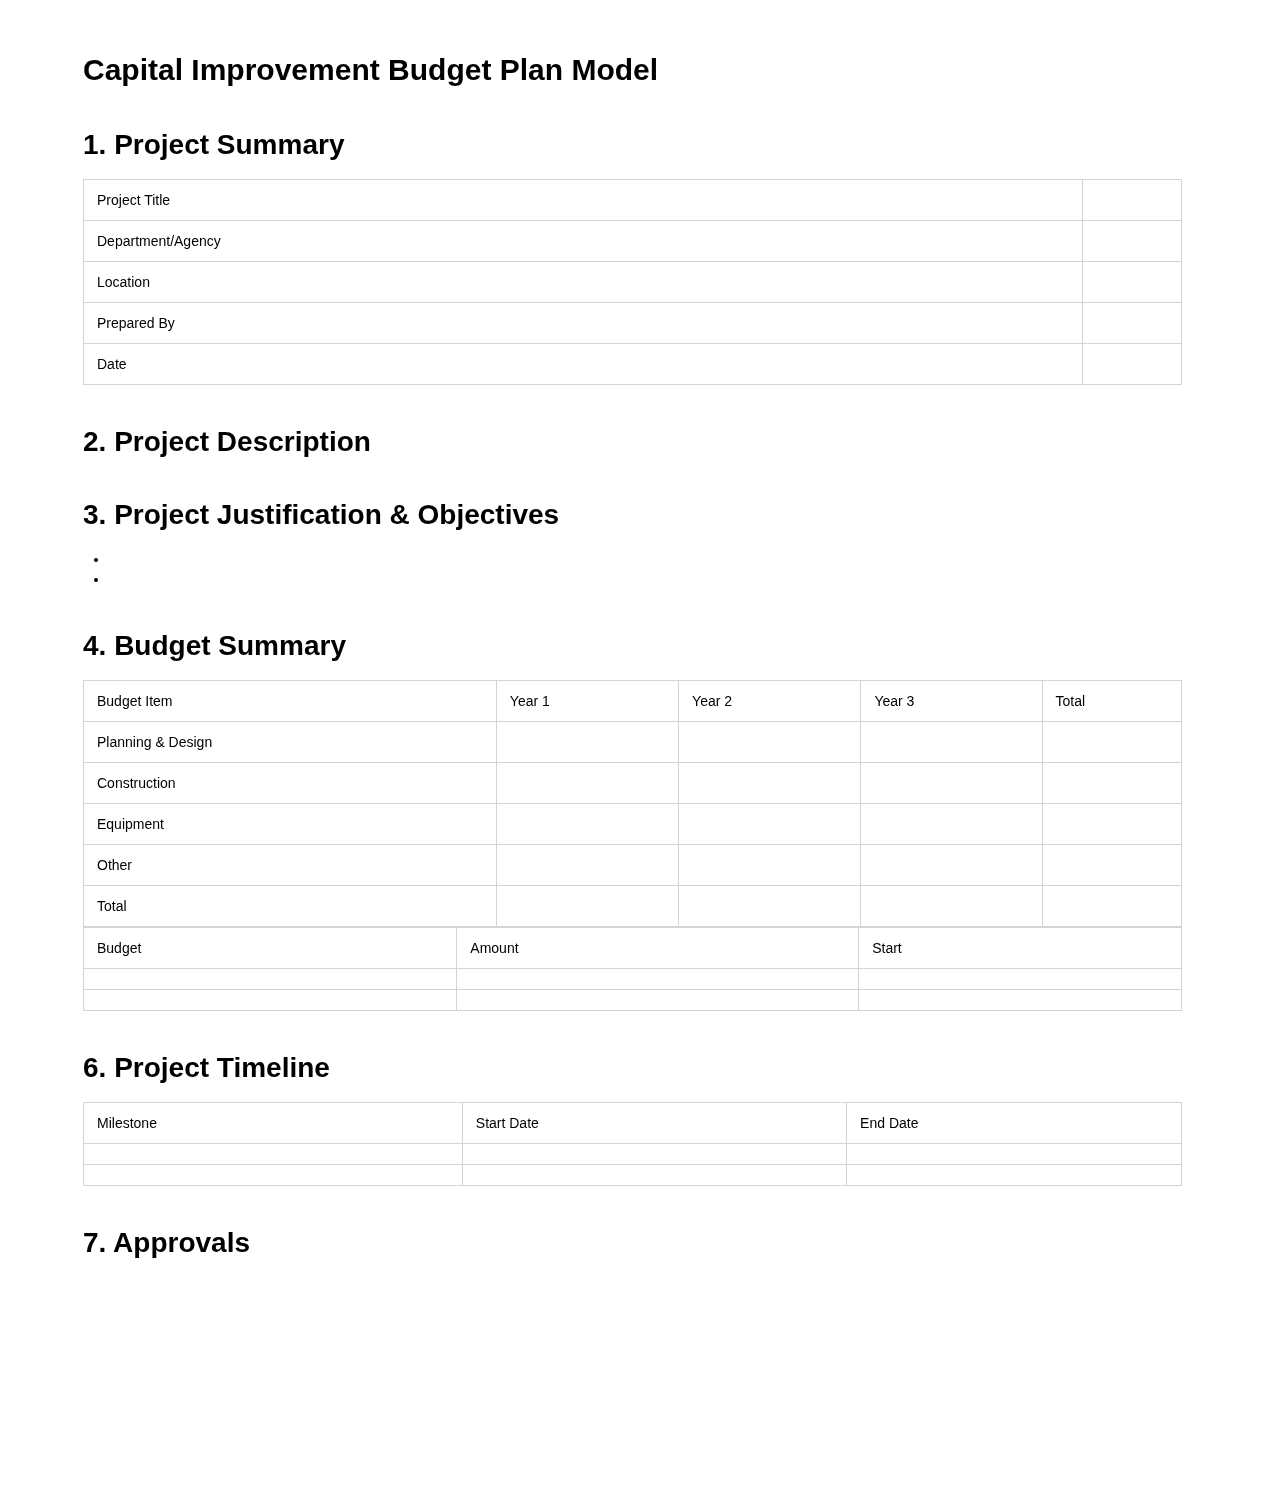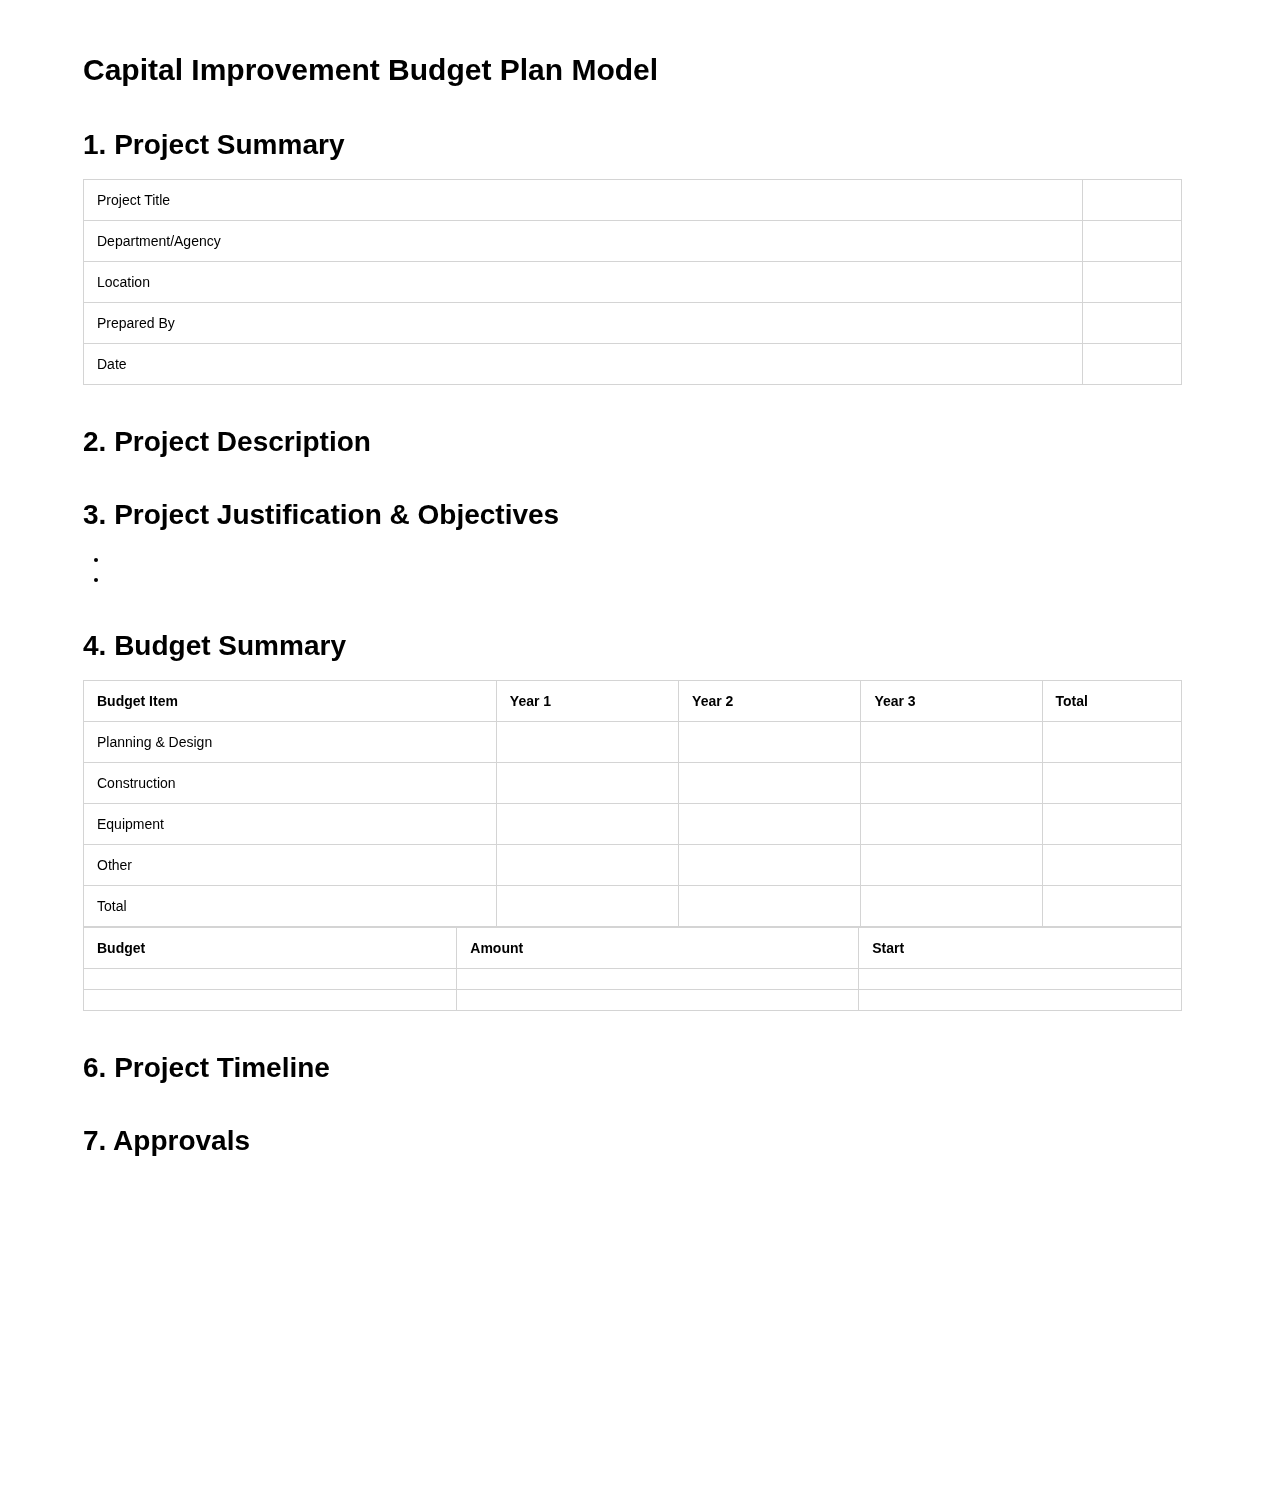--- a/index.html
+++ b/index.html
@@ -35,21 +35,21 @@
   table.doc-table td {
     border: 1px solid #d4d4d4;
     padding: 10px 13px;
     font-size: 14px;
     line-height: 20px;
     text-align: left;
     vertical-align: middle;
     font-weight: normal;
     overflow: hidden;
   }
-  table.doc-table th { font-weight: bold; }
+  table.doc-table th { font-weight: normal; }
   td.label-bold { font-weight: bold; }
   ul.empty-bullets {
     margin: 8px 0 0 0;
     padding-left: 26px;
   }
   ul.empty-bullets li {
     font-size: 14px;
     line-height: 20px;
     min-height: 20px;
   }
@@ -182,16 +182,42 @@
       <tr>
         <td></td>
         <td></td>
         <td></td>
       </tr>
     </tbody>
   </table>
 
   <h2 class="section-heading">6. Project Timeline</h2>
 
+  <table class="doc-table">
+    <colgroup>
+        <col style="width:34.5%">
+        <col style="width:35%">
+        <col style="width:30.5%">
+      </colgroup>
+    <thead>
+      <tr>
+        <th>Milestone</th>
+        <th>Start Date</th>
+        <th>End Date</th>
+      </tr>
+    </thead>
+    <tbody>
+      <tr>
+        <td></td>
+        <td></td>
+        <td></td>
+      </tr>
+      <tr>
+        <td></td>
+        <td></td>
+        <td></td>
+      </tr>
+    </tbody>
+  </table>
 
   <h2 class="section-heading">7. Approvals</h2>
 
 </div>
 
 </body></html>

